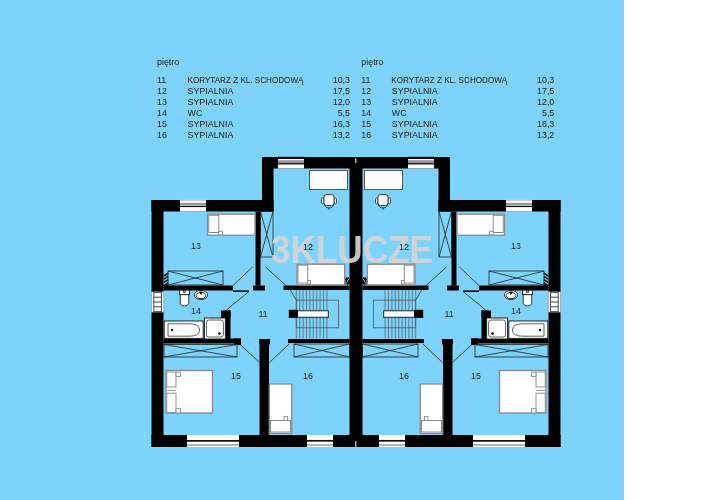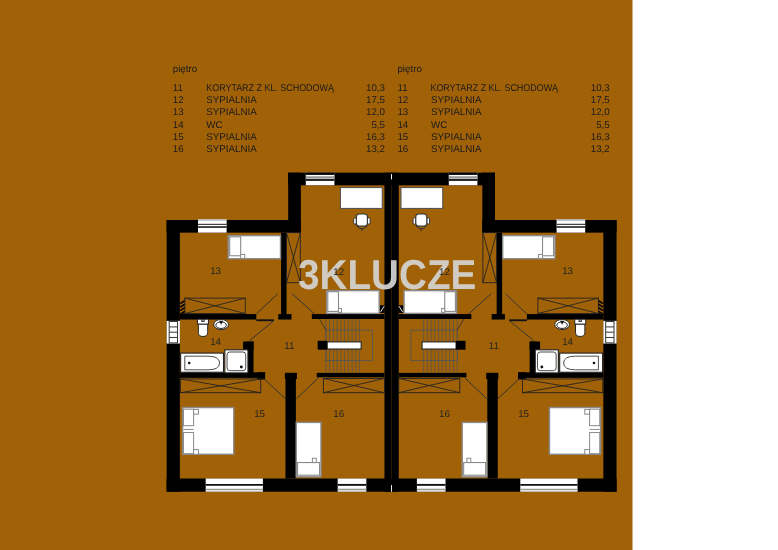--- a/index.html
+++ b/index.html
@@ -1,16 +1,16 @@
 <!DOCTYPE html>
 <html><head>
 <meta charset="utf-8">
 <style>
 html,body{margin:0;padding:0;background:#ffffff;}
-#page{position:relative;width:575px;height:500px;background:#a16207;overflow:hidden;
+#page{position:relative;width:624px;height:500px;background:#7dd3fc;overflow:hidden;
 font-family:"Liberation Sans",sans-serif;}
 svg{display:block;}
 </style>
 </head>
 <body>
 <div id="page">
 <svg width="707" height="500" viewBox="0 0 707 500">
 
 <g id="unitL">
 

